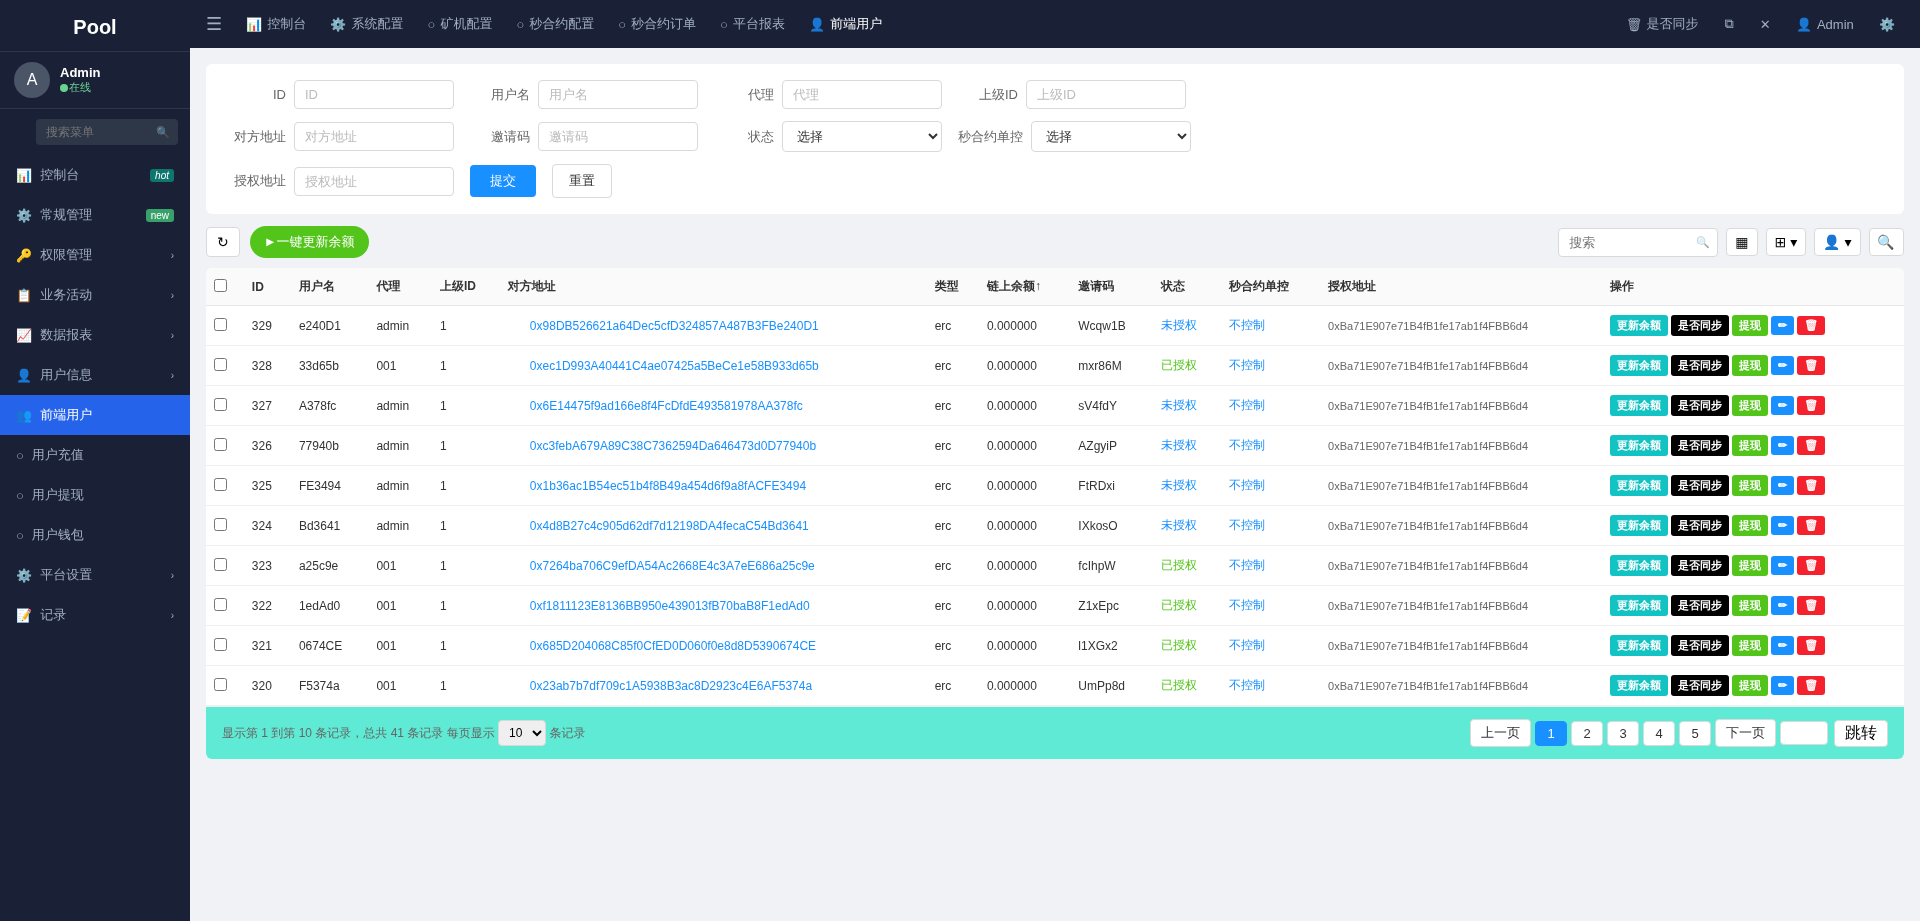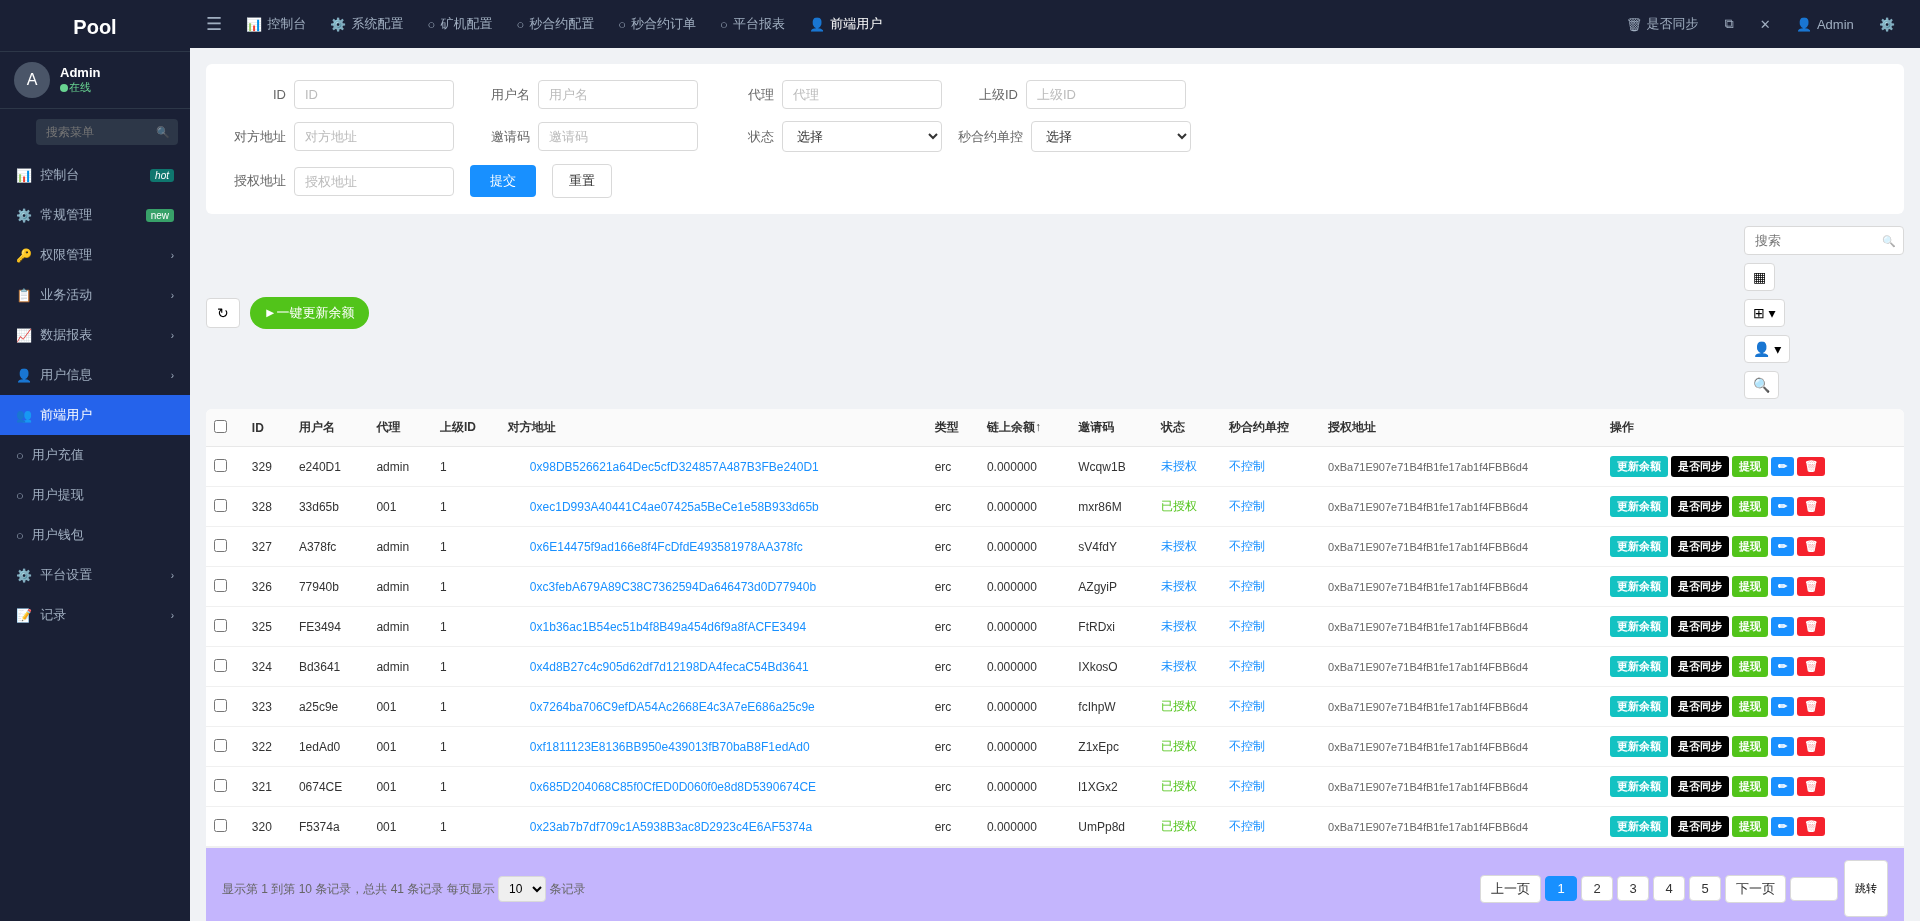--- a/index.html
+++ b/index.html
@@ -49,21 +49,21 @@
     .filter-input { border: 1px solid #d9d9d9; border-radius: 4px; padding: 6px 10px; font-size: 13px; outline: none; width: 160px; color: #333; }
     .filter-input::placeholder { color: #bbb; }
     .filter-select { border: 1px solid #d9d9d9; border-radius: 4px; padding: 6px 10px; font-size: 13px; outline: none; width: 160px; color: #333; background: #fff; }
     .btn-submit { background: #1890ff; color: #fff; border: none; border-radius: 4px; padding: 7px 20px; font-size: 13px; cursor: pointer; }
     .btn-reset { background: #fff; color: #333; border: 1px solid #d9d9d9; border-radius: 4px; padding: 7px 16px; font-size: 13px; cursor: pointer; }
 
     
     .table-toolbar { display: flex; align-items: center; gap: 10px; margin-bottom: 10px; }
     .btn-refresh { background: #fff; border: 1px solid #d9d9d9; border-radius: 4px; padding: 6px 10px; cursor: pointer; font-size: 14px; }
     .btn-update-balance { background: #52c41a; color: #fff; border: none; border-radius: 16px; padding: 7px 14px; font-size: 13px; cursor: pointer; display: flex; align-items: center; gap: 4px; }
-    .toolbar-right { margin-left: auto; display: flex; align-items: flex-start; gap: 8px; flex-direction: column; }
+    .toolbar-right { margin-left: auto; display: flex; align-items: center; gap: 8px; }
     .toolbar-search { border: 1px solid #d9d9d9; border-radius: 4px; padding: 6px 28px 6px 10px; font-size: 13px; outline: none; width: 160px; }
     .toolbar-search-wrap { position: relative; }
     .toolbar-search-wrap::after { content: '🔍'; position: absolute; right: 8px; top: 50%; transform: translateY(-50%); font-size: 11px; opacity: 0.5; }
     .toolbar-icon-btn { background: #fff; border: 1px solid #d9d9d9; border-radius: 4px; padding: 5px 8px; cursor: pointer; font-size: 14px; }
 
     
     .table-card { background: #fff; border-radius: 6px; overflow: hidden; }
     .data-table { width: 100%; border-collapse: collapse; font-size: 12px; }
     .data-table th { background: #fafafa; border-bottom: 1px solid #e8e8e8; padding: 10px 8px; text-align: left; font-weight: 600; color: #333; white-space: nowrap; }
     .data-table td { padding: 9px 8px; border-bottom: 1px solid #f0f0f0; color: #333; white-space: nowrap; }
@@ -77,29 +77,29 @@
     
     .action-btns { display: flex; gap: 3px; align-items: center; flex-wrap: nowrap; }
     .btn-action { padding: 3px 7px; border: none; border-radius: 3px; font-size: 11px; cursor: pointer; color: #fff; white-space: nowrap; font-weight: bold; }
     .btn-cyan { background: #13c2c2; }
     .btn-orange { background: #000000; }
     .btn-green { background: #52c41a; }
     .btn-blue-edit { background: #1890ff; }
     .btn-red { background: #f5222d; }
 
     
-    .pagination-bar { display: flex; align-items: center; justify-content: space-between; padding: 12px 16px; background: #c4b5fd; border-top: 1px solid #f0f0f0; gap: 28px; }
+    .pagination-bar { display: flex; align-items: center; justify-content: space-between; padding: 12px 16px; background: #5eead4; border-top: 1px solid #f0f0f0; gap: 28px; }
     .pagination-info { color: #666; font-size: 12px; }
     .pagination-controls { display: flex; align-items: center; gap: 4px; }
     .page-btn { background: #fff; border: 1px solid #d9d9d9; border-radius: 4px; padding: 4px 10px; font-size: 13px; cursor: pointer; color: #333; min-width: 32px; text-align: center; }
     .page-btn.active { background: #1890ff; color: #fff; border-color: #1890ff; }
     .page-size-select { border: 1px solid #d9d9d9; border-radius: 4px; padding: 4px 6px; font-size: 12px; }
     .page-jump { display: flex; align-items: center; gap: 6px; font-size: 12px; color: #666; }
     .page-jump input { border: 1px solid #d9d9d9; border-radius: 4px; padding: 4px 6px; width: 48px; font-size: 12px; outline: none; }
-    .page-jump-btn { background: #fff; border: 1px solid #d9d9d9; border-radius: 4px; padding: 20px 10px; font-size: 11px; cursor: pointer; }
+    .page-jump-btn { background: #fff; border: 1px solid #d9d9d9; border-radius: 4px; padding: 2px 10px; font-size: 16px; cursor: pointer; }
 
     
     .table-wrapper { overflow-x: auto; }
     .table-wrapper::-webkit-scrollbar { height: 6px; }
     .table-wrapper::-webkit-scrollbar-track { background: #f0f0f0; }
     .table-wrapper::-webkit-scrollbar-thumb { background: #ccc; border-radius: 3px; }
   </style>
 </head>
 <body>
 

